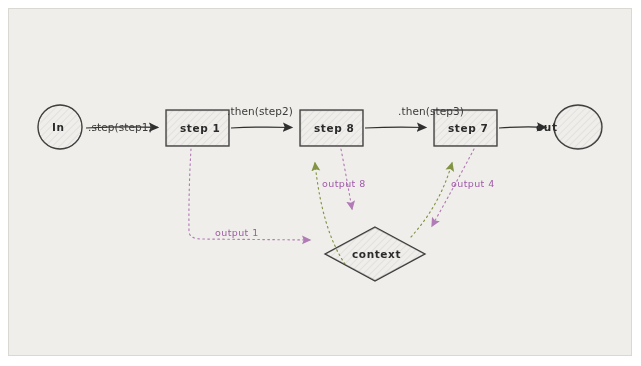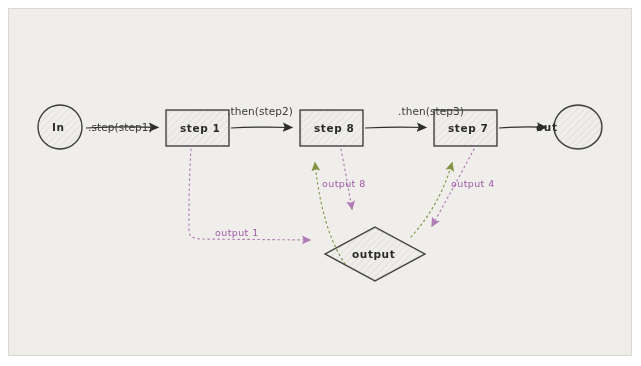--- a/index.html
+++ b/index.html
@@ -121,21 +121,21 @@
     <path d="M345,264 Q322,230 315,163" fill="none" stroke="#6b8020" stroke-width="1.15" stroke-dasharray="1.6 3.4" stroke-linecap="round" marker-end="url(#ah-green)" opacity="0.82"></path>
 
     <path d="M411,237 Q440,205 452,163" fill="none" stroke="#6b8020" stroke-width="1.15" stroke-dasharray="1.6 3.4" stroke-linecap="round" marker-end="url(#ah-green)" opacity="0.82"></path>
   </svg>
 
   <div class="lbl node-lbl" style="left:52px; top:121px;">In</div>
   <div class="lbl node-lbl" style="left:180px; top:122px;">step 1</div>
   <div class="lbl node-lbl" style="left:314px; top:122px;">step 8</div>
   <div class="lbl node-lbl" style="left:448px; top:122px;">step 7</div>
   <div class="lbl node-lbl" style="left:536px; top:121px;">out</div>
-  <div class="lbl node-lbl" style="left:352px; top:248px;">output</div>
+  <div class="lbl node-lbl" style="left:352px; top:248px;">context</div>
 
   <div class="lbl edge-lbl" style="left:88px; top:121px;">.step(step1)</div>
   <div class="lbl edge-lbl" style="left:227px; top:105px;">.then(step2)</div>
   <div class="lbl edge-lbl" style="left:362px; top:105px;margin-left:36px;">.then(step3)</div>
 
   <div class="lbl out-lbl" style="left:170px; top:227px;margin-left:45px;">output 1</div>
   <div class="lbl out-lbl" style="left:322px; top:178px;">output 8</div>
   <div class="lbl out-lbl" style="left:451px; top:178px;">output 4</div>
 </div>
 

